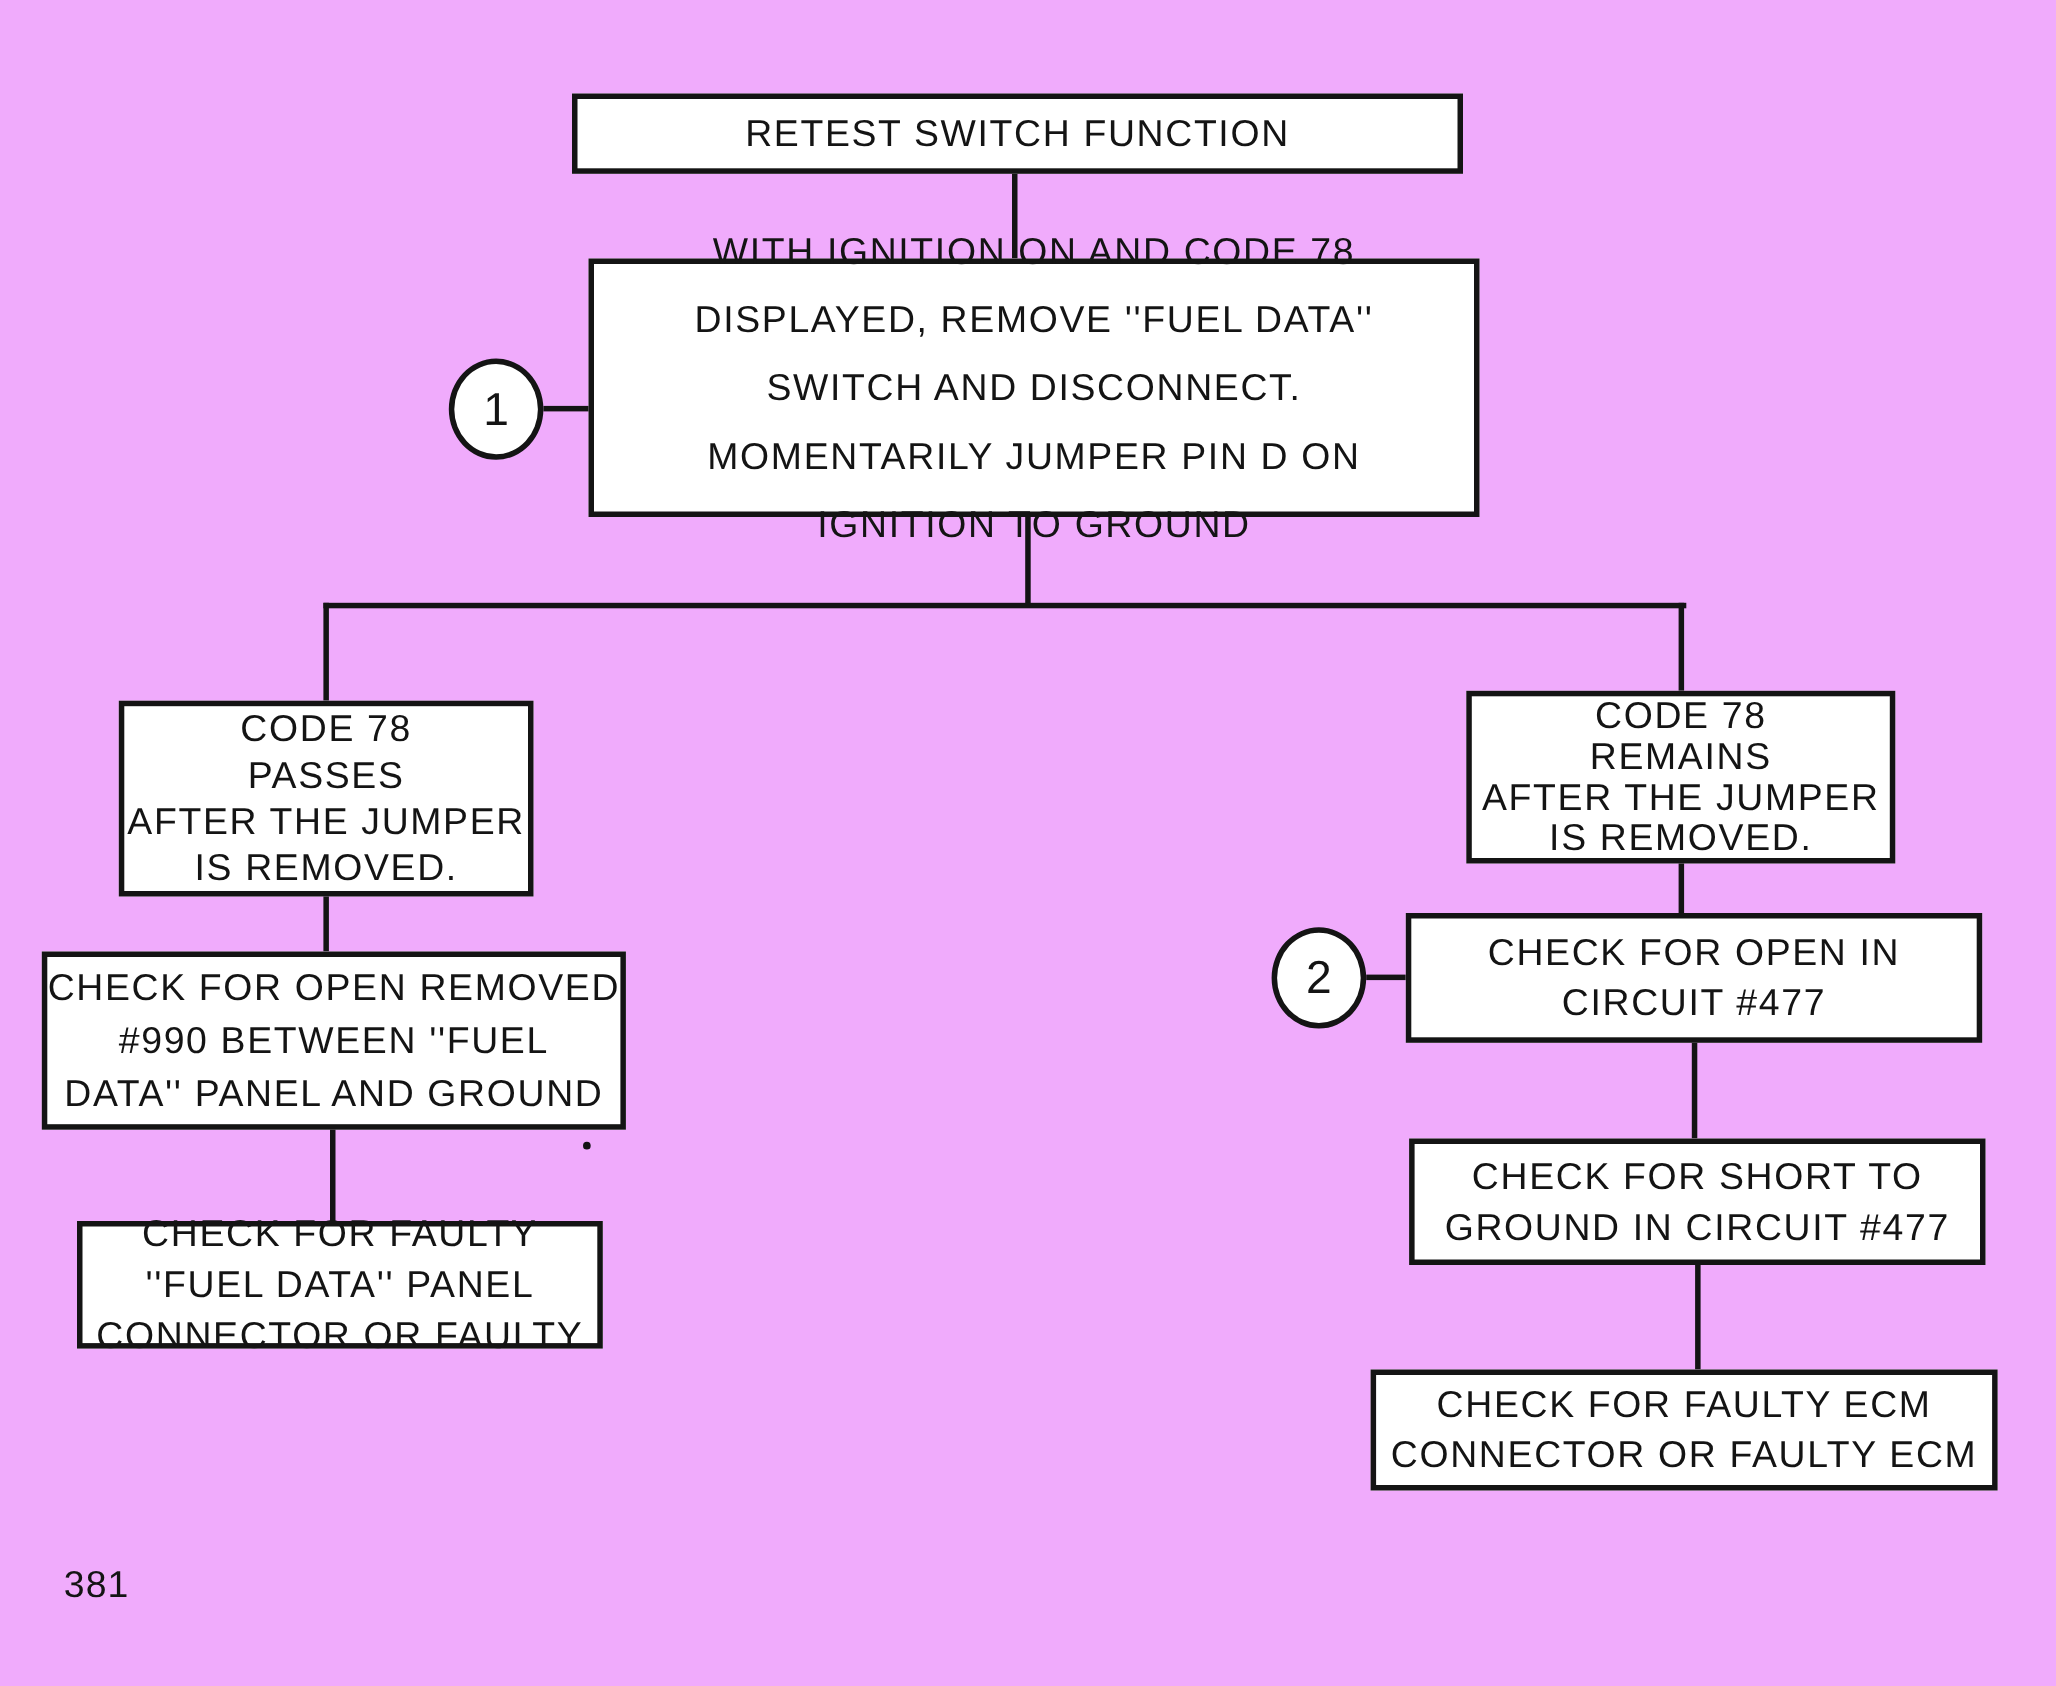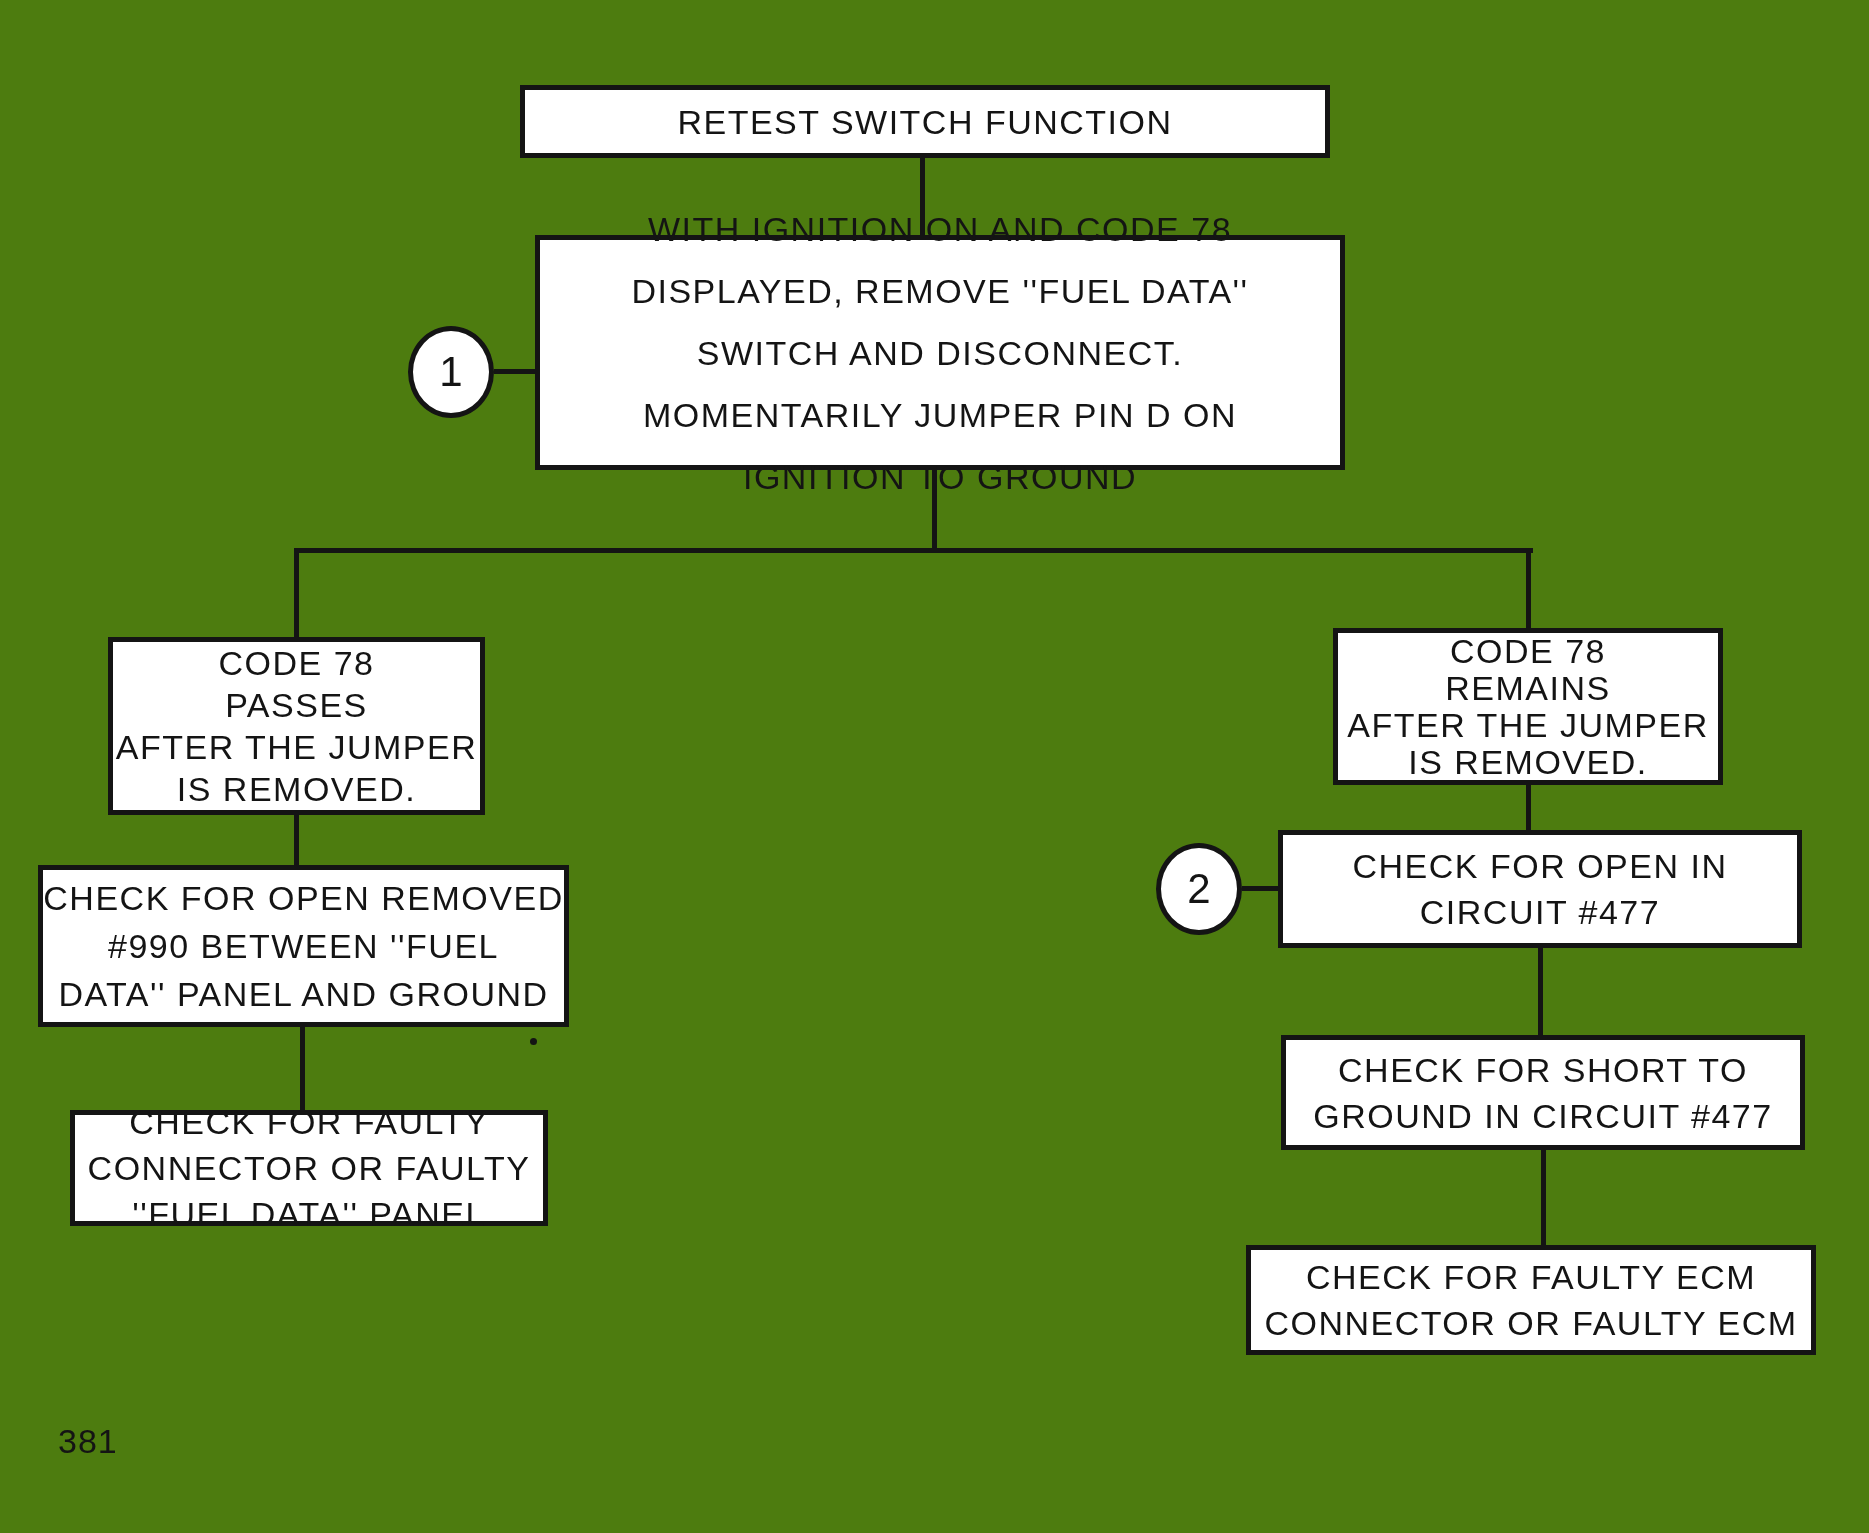--- a/index.html
+++ b/index.html
@@ -1,17 +1,17 @@
 <!DOCTYPE html>
 <html><head>
 <meta charset="utf-8">
 <style>
   html,body { margin:0; padding:0; background:#ffffff; }
   .canvas {
-    position:relative; width:1869px; height:1533px; background:#4d7c0f;
+    position:relative; width:1869px; height:1533px; background:#f0abfc;
     font-family:"Liberation Sans", sans-serif; color:#141414; overflow:hidden;
   }
   .box {
     position:absolute; border:5px solid #141414; background:#ffffff;
     display:flex; flex-direction:column; align-items:center; justify-content:center;
     text-align:center; font-size:34px; letter-spacing:1.5px; box-sizing:border-box;
   }
   .ln { display:block; white-space:nowrap; }
   .lh37 .ln { line-height:37px; }
   .lh42 .ln { line-height:42px; }
@@ -69,22 +69,22 @@
   <div class="box lh48" style="left:38px; top:865px; width:531px; height:162px;">
     <span class="ln">CHECK FOR OPEN REMOVED</span>
     <span class="ln">#990 BETWEEN ''FUEL</span>
     <span class="ln">DATA'' PANEL AND GROUND</span>
   </div>
 
   <div class="vline" style="left:300px; top:1027px; height:83px;"></div>
 
   <div class="box lh46" style="left:70px; top:1110px; width:478px; height:116px;">
     <span class="ln">CHECK FOR FAULTY</span>
+    <span class="ln">''FUEL DATA'' PANEL</span>
     <span class="ln">CONNECTOR OR FAULTY</span>
-    <span class="ln">''FUEL DATA'' PANEL</span>
   </div>
 
   <div class="box lh37" style="left:1333px; top:628px; width:390px; height:157px;">
     <span class="ln">CODE 78</span>
     <span class="ln">REMAINS</span>
     <span class="ln">AFTER THE JUMPER</span>
     <span class="ln">IS REMOVED.</span>
   </div>
 
   <div class="vline" style="left:1526px; top:785px; height:45px;"></div>

